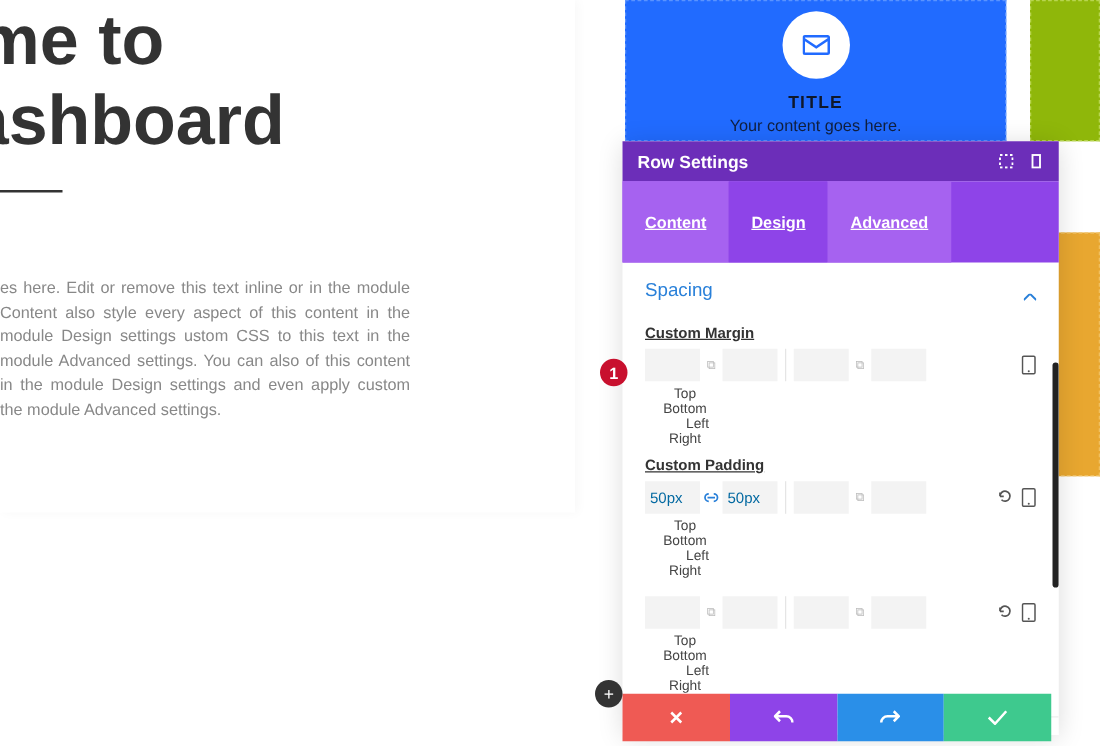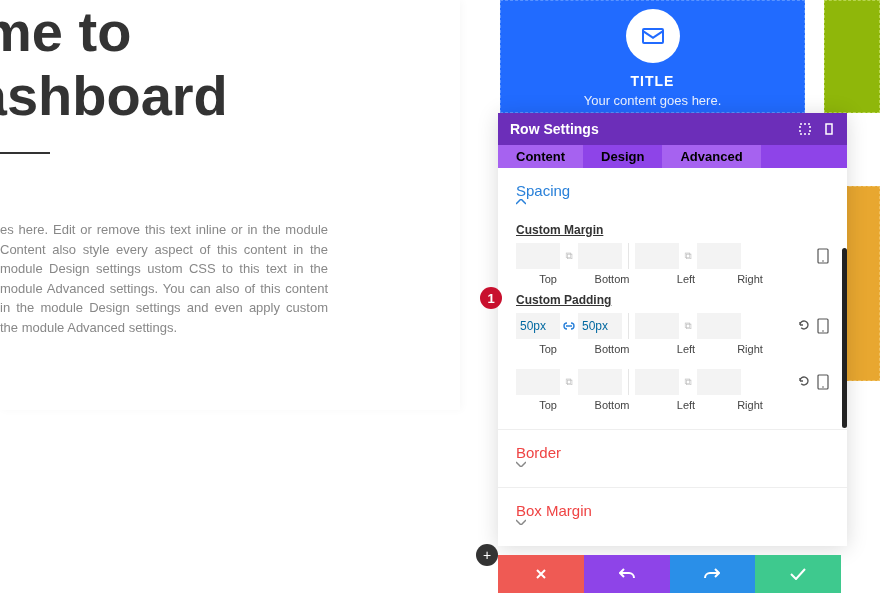--- a/index.html
+++ b/index.html
@@ -4,59 +4,59 @@
 <style>
 * { box-sizing: border-box; margin: 0; padding: 0; }
 body { font-family: -apple-system, BlinkMacSystemFont, "Segoe UI", Helvetica, Arial, sans-serif; background: #fff; width: 880px; height: 597px; overflow: hidden; position: relative; }
 
 .bg-title { position: absolute; left: -130px; top: 0; font-size: 56px; font-weight: 800; color: #333; line-height: 1.15; }
 .bg-divider { position: absolute; left: 0; top: 152px; width: 50px; height: 2px; background: #333; }
 .bg-text { position: absolute; left: 0; top: 220px; width: 328px; font-size: 13px; color: #888; line-height: 1.5; text-align: justify; }
 
 .bg-content-edge { position: absolute; left: 0; top: 0; width: 460px; height: 410px; background: #fff; box-shadow: 2px 0 8px rgba(0,0,0,0.03); }
 
-.blue-card { position: absolute; left: 500px; top: 0; width: 305px; height: 113px; background: #216bff; color: #ffffff; text-align: center; border: 1px dashed #5a93ff; }
+.blue-card { position: absolute; left: 500px; top: 0; width: 305px; height: 113px; background: #216bff; color: #0f172a; text-align: center; border: 1px dashed #5a93ff; }
 .blue-icon { width: 54px; height: 54px; background: #fff; border-radius: 50%; display: flex; align-items: center; justify-content: center; margin: 8px auto 0; color: #216bff; font-size: 22px; }
 .blue-title { font-size: 14px; font-weight: 700; margin-top: 10px; letter-spacing: 1px; }
 .blue-sub { font-size: 13px; margin-top: 4px; opacity: 0.9; }
 
 .olive-side { position: absolute; left: 824px; top: 0; width: 56px; height: 113px; background: #8fb70a; border: 1px dashed #b8d550; }
 .orange-side { position: absolute; left: 844px; top: 186px; width: 36px; height: 195px; background: #e8a730; border: 1px dashed #f0c060; }
 
 .panel { position: absolute; left: 498px; top: 113px; width: 349px; background: #fff; box-shadow: 0 2px 20px rgba(0,0,0,0.15); }
 .panel-header { background: #6c2eb9; color: #fff; height: 32px; display: flex; align-items: center; padding: 0 12px; font-size: 14px; font-weight: 600; }
 .panel-header-icons { margin-left: auto; display: flex; gap: 12px; }
 .panel-header-icons span { font-size: 11px; cursor: pointer; }
 
 .tabs { display: flex; background: #8e44e8; }
-.tab { padding: 4px 18px; font-size: 13px; color: #000000; font-weight: 600; cursor: pointer; }
+.tab { padding: 25px 18px; font-size: 13px; color: #ffffff; font-weight: 600; cursor: pointer; text-decoration: underline; }
 .tab.inactive { background: #a662f0; }
 .tab.design { background: #8e44e8; }
 
 .panel-body { position: relative; padding: 0; height: 378px; overflow: hidden; }
 .scrollbar-track { position: absolute; right: 0; top: 80px; width: 5px; height: 180px; background: #222; border-radius: 3px; }
 
-.section-row { display: flex; align-items: flex-start; padding: 14px 18px 10px 18px; cursor: pointer; flex-direction: column; }
+.section-row { display: flex; align-items: flex-end; padding: 14px 18px 10px 18px; cursor: pointer; }
 .section-title { font-size: 15px; color: #2980d9; flex: 1; }
 .section-title.gray { color: #ef4444; }
 .chevron { color: #888; font-size: 12px; }
 .chevron.blue { color: #2980d9; }
 
 .spacing-body { padding: 0 18px 8px 18px; }
 .field-label { font-size: 12px; font-weight: 700; color: #333; margin: 8px 0 6px 0; text-decoration: underline; }
 .inputs-row { display: flex; align-items: center; gap: 2px; }
 .input-group { display: flex; align-items: center; }
 .input-box { width: 44px; height: 26px; background: #f3f3f3; border: none; font-size: 12px; text-align: left; padding: 0 4px; color: #0369a1; }
 .link-icon { width: 18px; height: 26px; display: flex; align-items: center; justify-content: center; color: #bbb; font-size: 10px; }
 .link-icon.active { color: #2980d9; }
 .vsep { width: 1px; height: 26px; background: #e5e5e5; margin: 0 4px; }
 .action-icons { margin-left: auto; display: flex; gap: 6px; color: #555; font-size: 13px; }
 .action-icons span { cursor: pointer; }
 
-.labels-row { display: flex; font-size: 11px; color: #444; margin-top: 4px; }
+.labels-row { display: flex; font-size: 11px; color: #444; margin-top: 4px; flex-direction: column; }
 .labels-row span { width: 64px; text-align: center; }
 .labels-row span:nth-child(3) { margin-left: 10px; }
 
 .hr { height: 1px; background: #eee; margin: 10px 0 0 0; }
 
 .marker { position: absolute; width: 22px; height: 22px; background: #c8102e; border-radius: 50%; color: #fff; font-size: 13px; font-weight: 700; display: flex; align-items: center; justify-content: center; left: 480px; top: 287px; z-index: 10; }
 
 .add-btn { position: absolute; left: 476px; top: 544px; width: 22px; height: 22px; background: #333; border-radius: 50%; color: #fff; display: flex; align-items: center; justify-content: center; font-size: 14px; z-index: 10; cursor: pointer; }
 
 .bottom-bar { position: absolute; left: 498px; top: 555px; width: 343px; height: 38px; display: flex; }

